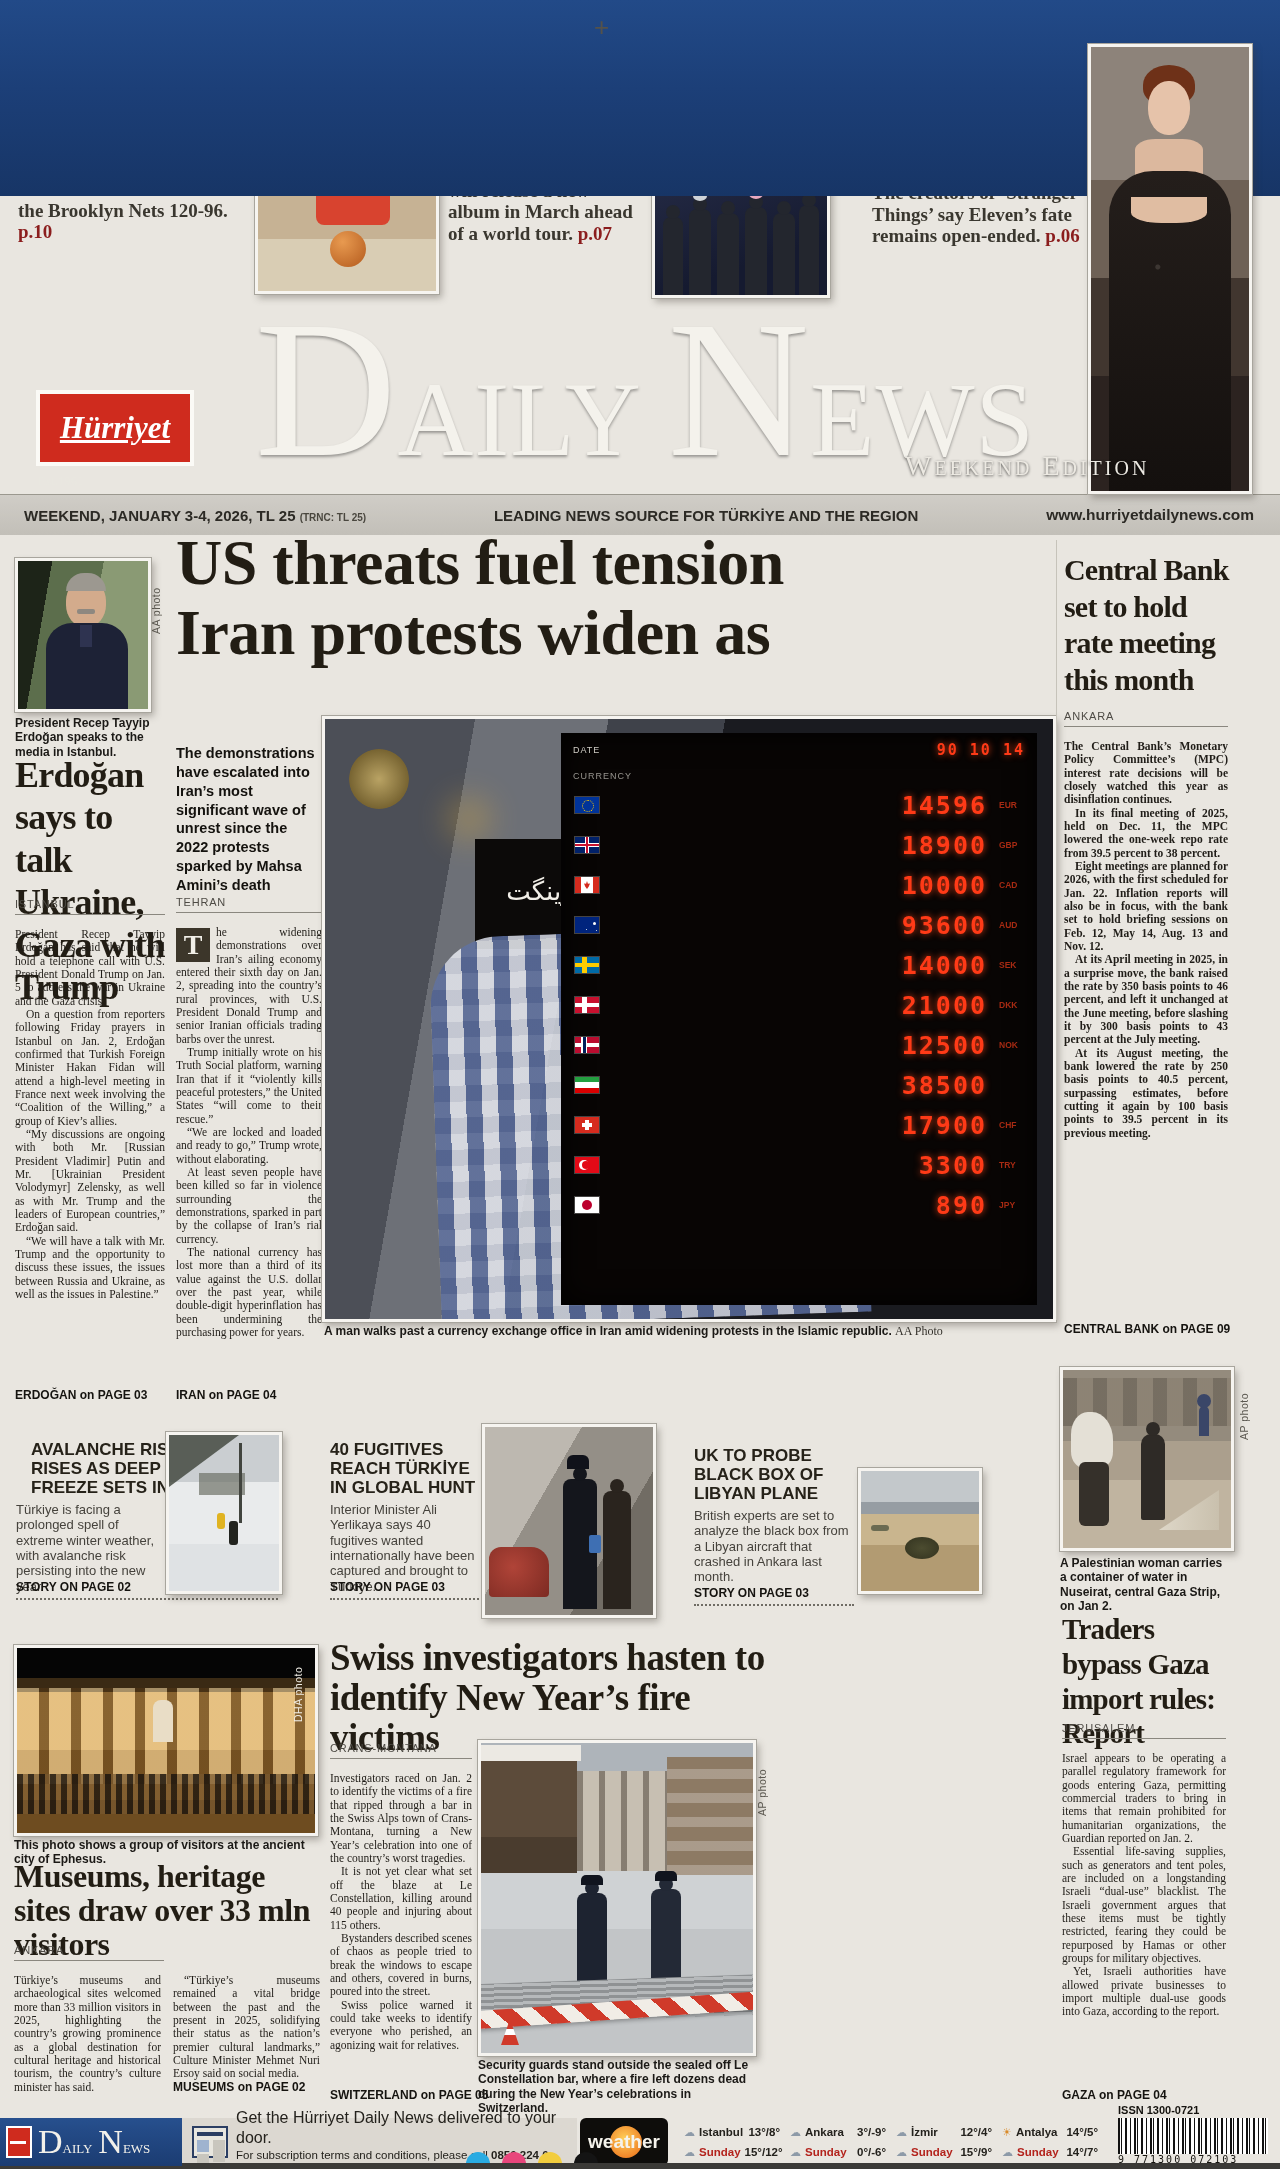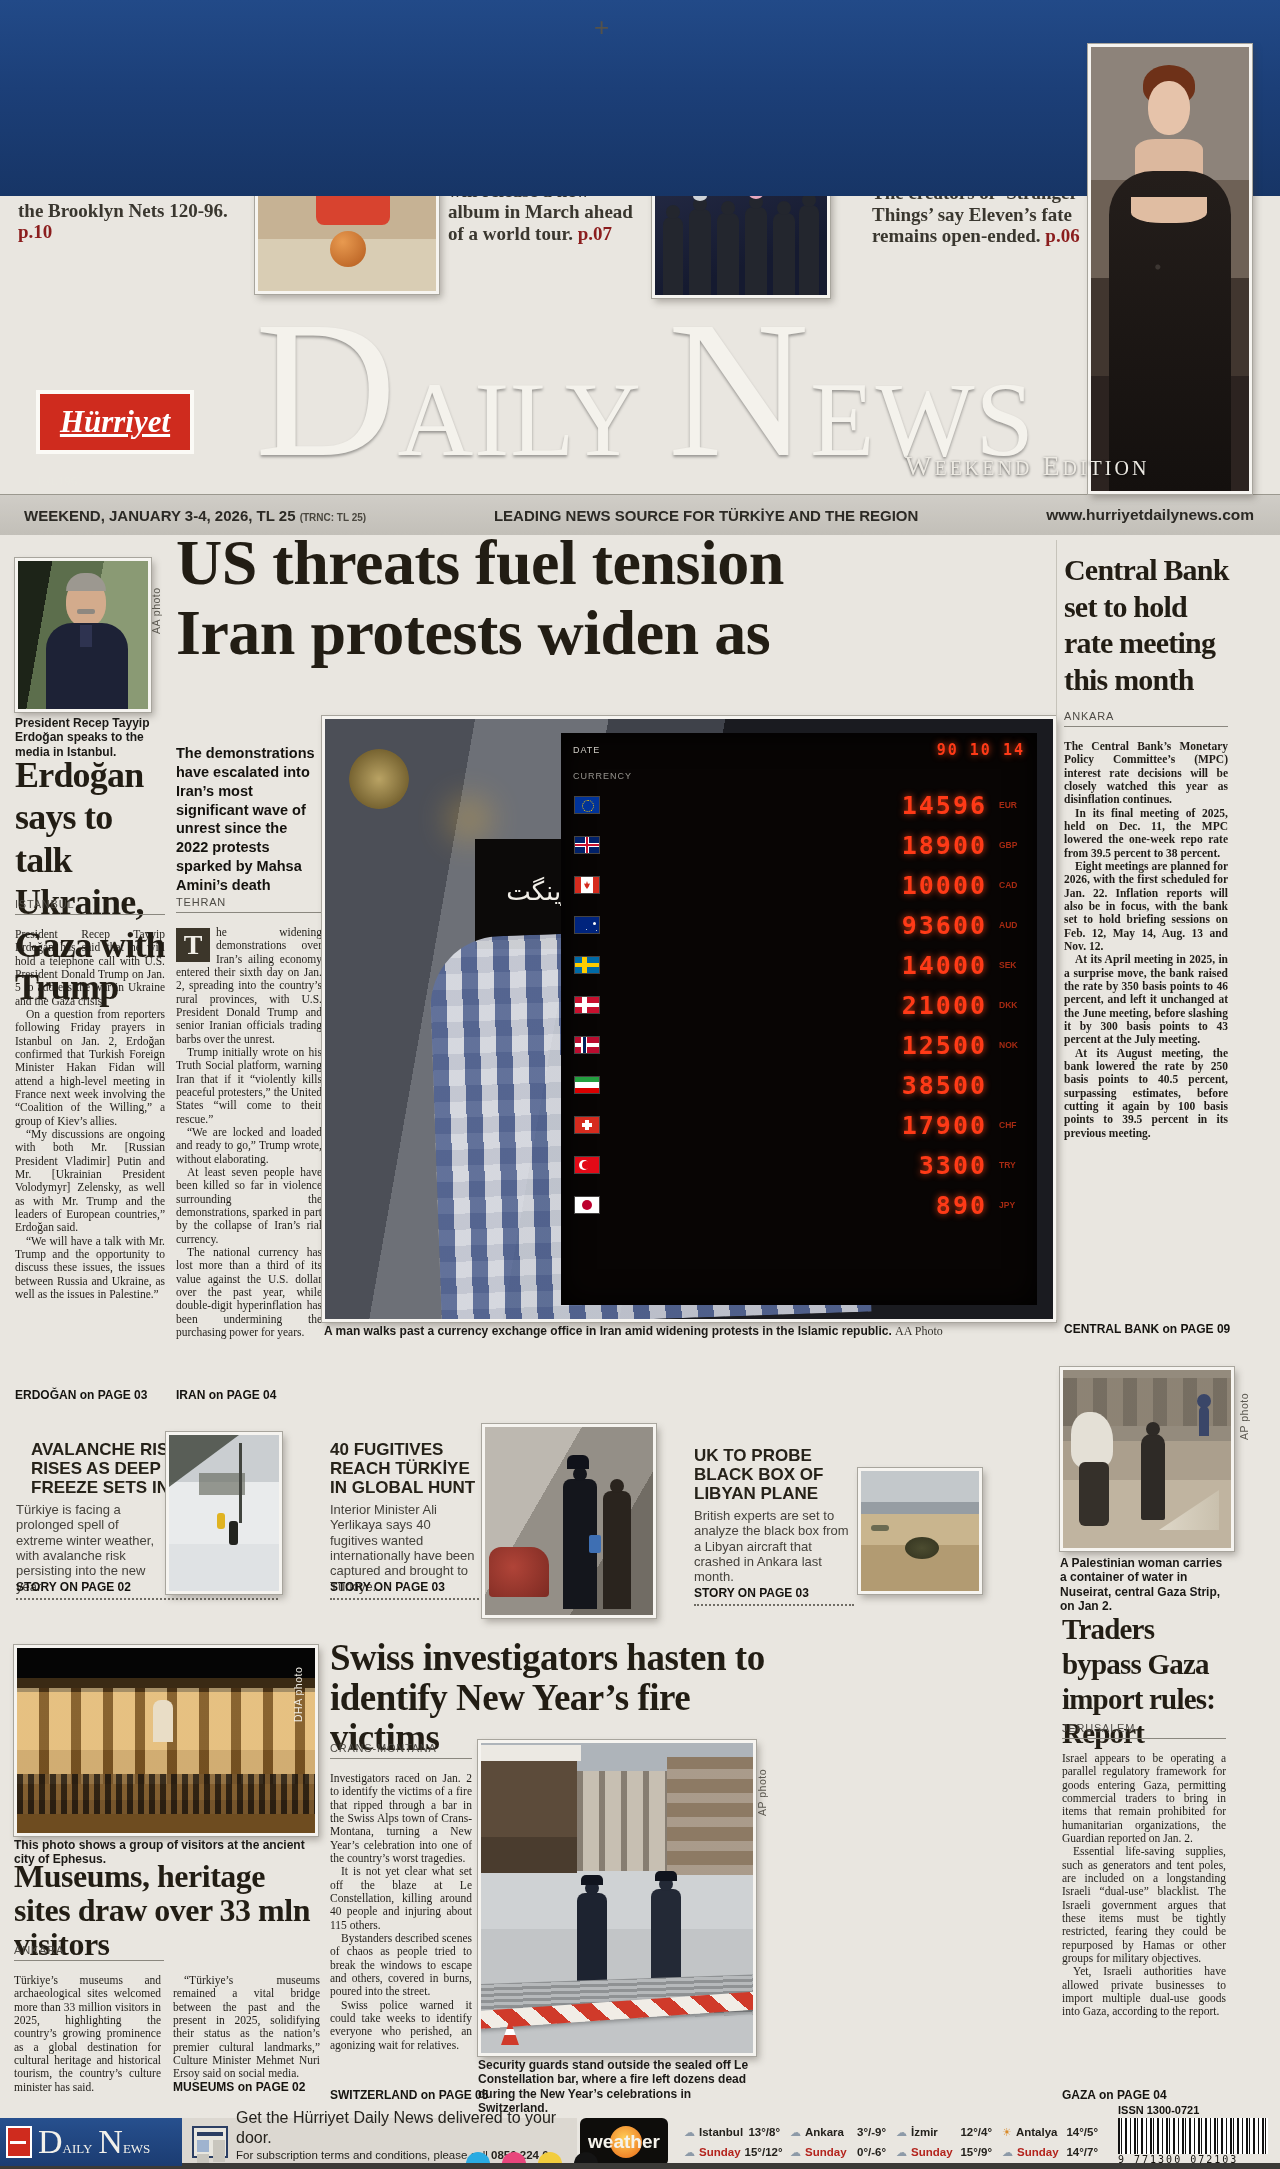--- a/index.html
+++ b/index.html
@@ -31,21 +31,21 @@
   .pre{white-space:pre-line;}
   
   .masthead{position:absolute;left:0;top:298;width:1280px;height:196px;
             background:linear-gradient(180deg,#224a88 0%,#1c3f78 45%,#173566 100%);}
   .mast-title{position:absolute;left:70px;top:296px;width:1150px;height:200px;text-align:center;
               font-family:"Liberation Serif",serif;font-variant:small-caps;color:#f4f2ec;line-height:186px;
               font-size:150px;letter-spacing:1px;text-shadow:0 2px 3px rgba(0,0,0,.35);z-index:2;}
   .mast-word{display:inline-block;}
   .mast-word::first-letter{font-size:196px;}
   .mast-word+.mast-word{margin-left:26px;}
-  .hlogo{position:absolute;left:36px;top:390px;width:158px;height:64px;background:#fbfaf6;padding:4px;box-sizing:border-box;z-index:3;}
+  .hlogo{position:absolute;left:36px;top:390px;width:158px;height:76px;background:#fbfaf6;padding:4px;box-sizing:border-box;z-index:3;}
   .hlogo-in{width:100%;height:100%;background:#cf2b1e;display:flex;align-items:center;justify-content:center;
             color:#fff;font-family:"Liberation Serif",serif;font-weight:bold;font-style:italic;font-size:31px;
             text-decoration:underline;}
   .est{position:absolute;left:38px;top:473px;color:#e9e7e0;font-size:13px;z-index:3;font-family:"Liberation Serif",serif;}
   .edition{position:absolute;left:905px;top:450px;width:330px;z-index:4;font-family:"Liberation Serif",serif;
            font-variant:small-caps;font-size:28px;letter-spacing:3px;color:#ece9e2;text-shadow:0 1px 3px rgba(0,0,0,.7);}
   .datebar{position:absolute;left:0;top:494px;width:1280px;height:40px;background:linear-gradient(#d0cdc7,#c2bfb8);
            border-top:1px solid #9b988f;display:flex;align-items:center;font-family:"Liberation Sans",sans-serif;
            font-weight:bold;font-size:15px;color:#2c2a25;}
   .datebar .small{font-size:10px;font-weight:bold;color:#4a473f;}

